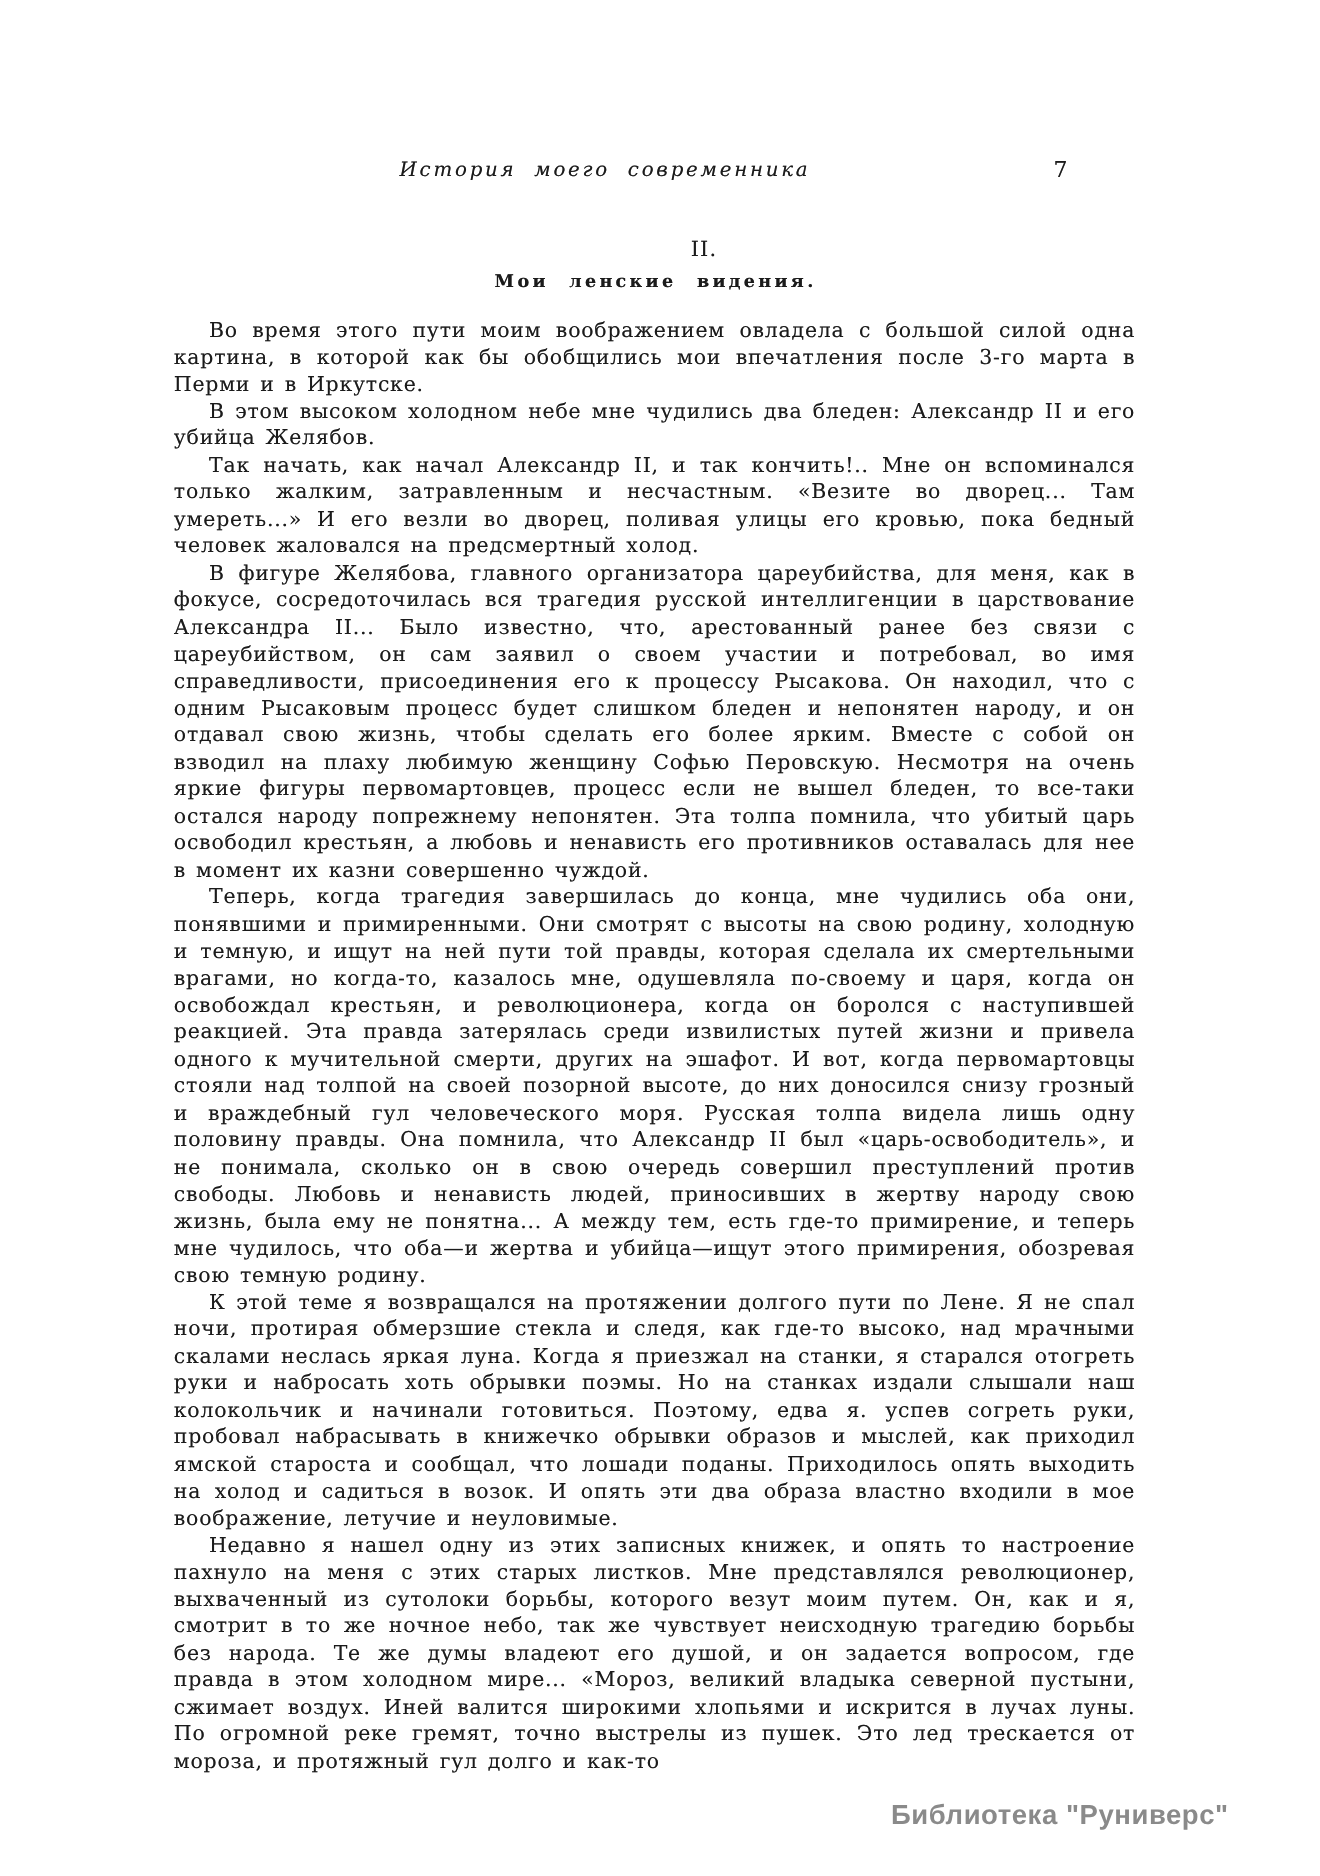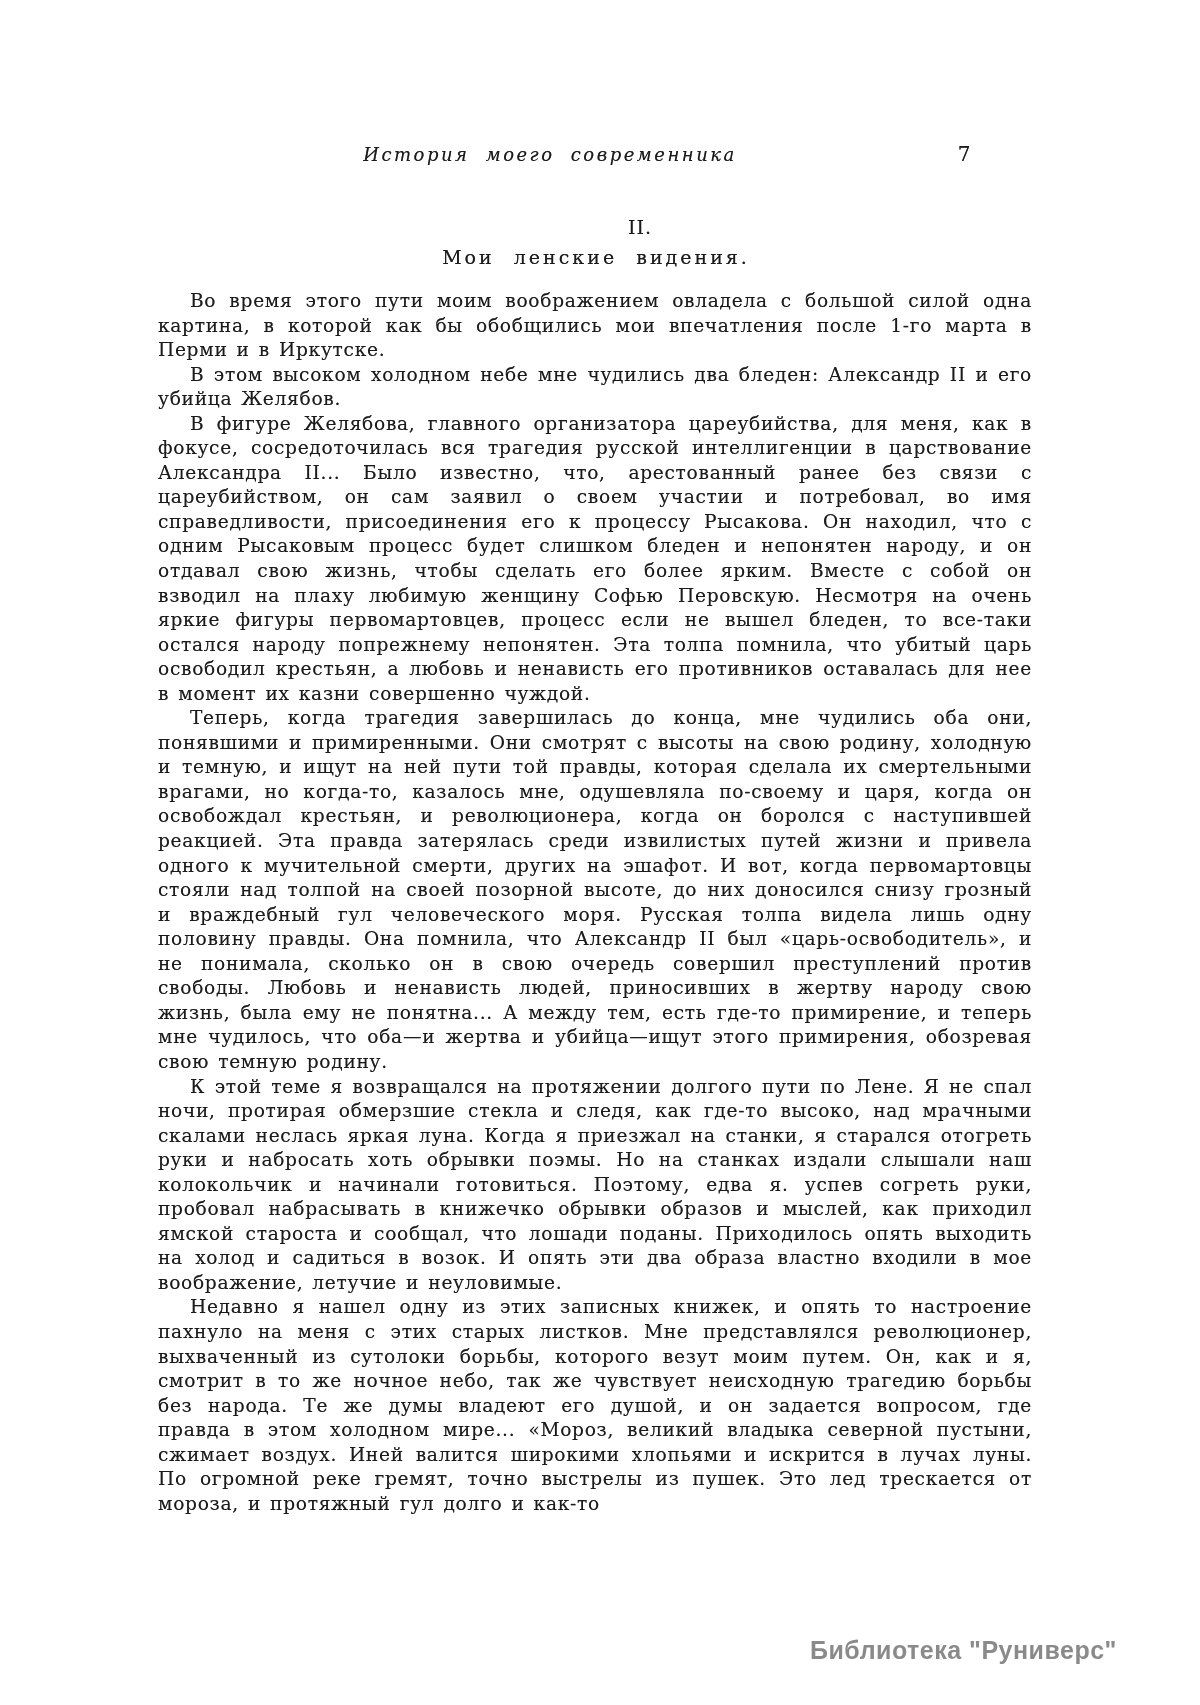--- a/index.html
+++ b/index.html
@@ -41,22 +41,22 @@
     text-align:center;
     font-size:19px;
     letter-spacing:1px;
     text-shadow:0 0 0.5px rgba(0,0,0,.5);
     padding-left:48px;
   }
   .section-title{
     position:absolute;
     top:246px; left:0; width:1192px;
     text-align:center;
-    font-weight:normal;
-    font-size:19px;
+    font-weight:bold;
+    font-size:16px;
     letter-spacing:3px;
     word-spacing:10px;
     text-shadow:0 0 0.6px rgba(0,0,0,.6);
   }
   .body-text{
     position:absolute;
     top:289px; left:158px; width:874px;
   }
   .body-text p{
     margin:0;
@@ -85,22 +85,23 @@
 
   <div class="running-header">История моего современника</div>
 
   <div class="page-number">7</div>
 
   <div class="section-number">II.</div>
 
   <div class="section-title">Мои ленские видения.</div>
 
   <div class="body-text">
-    <p>Во время этого пути моим воображением овладела с большой силой одна картина, в которой как бы обобщились мои впечатления после 1-го марта в Перми и в Иркутске.</p>
+    <p>Во время этого пути моим воображением овладела с большой силой одна картина, в которой как бы обобщились мои впечатления после 3-го марта в Перми и в Иркутске.</p>
     <p>В этом высоком холодном небе мне чудились два бледен: Александр II и его убийца Желябов.</p>
+    <p>Так начать, как начал Александр II, и так кончить!.. Мне он вспоминался только жалким, затравленным и несчастным. «Везите во дворец... Там умереть...» И его везли во дворец, поливая улицы его кровью, пока бедный человек жаловался на предсмертный холод.</p>
     <p>В фигуре Желябова, главного организатора цареубийства, для меня, как в фокусе, сосредоточилась вся трагедия русской интеллигенции в царствование Александра II... Было известно, что, арестованный ранее без связи с цареубийством, он сам заявил о своем участии и потребовал, во имя справедливости, присоединения его к процессу Рысакова. Он находил, что с одним Рысаковым процесс будет слишком бледен и непонятен народу, и он отдавал свою жизнь, чтобы сделать его более ярким. Вместе с собой он взводил на плаху любимую женщину Софью Перовскую. Несмотря на очень яркие фигуры первомартовцев, процесс если не вышел бледен, то все-таки остался народу попрежнему непонятен. Эта толпа помнила, что убитый царь освободил крестьян, а любовь и ненависть его противников оставалась для нее в момент их казни совершенно чуждой.</p>
     <p>Теперь, когда трагедия завершилась до конца, мне чудились оба они, понявшими и примиренными. Они смотрят с высоты на свою родину, холодную и темную, и ищут на ней пути той правды, которая сделала их смертельными врагами, но когда-то, казалось мне, одушевляла по-своему и царя, когда он освобождал крестьян, и революционера, когда он боролся с наступившей реакцией. Эта правда затерялась среди извилистых путей жизни и привела одного к мучительной смерти, других на эшафот. И вот, когда первомартовцы стояли над толпой на своей позорной высоте, до них доносился снизу грозный и враждебный гул человеческого моря. Русская толпа видела лишь одну половину правды. Она помнила, что Александр II был «царь-освободитель», и не понимала, сколько он в свою очередь совершил преступлений против свободы. Любовь и ненависть людей, приносивших в жертву народу свою жизнь, была ему не понятна... А между тем, есть где-то примирение, и теперь мне чудилось, что оба—и жертва и убийца—ищут этого примирения, обозревая свою темную родину.</p>
     <p>К этой теме я возвращался на протяжении долгого пути по Лене. Я не спал ночи, протирая обмерзшие стекла и следя, как где-то высоко, над мрачными скалами неслась яркая луна. Когда я приезжал на станки, я старался отогреть руки и набросать хоть обрывки поэмы. Но на станках издали слышали наш колокольчик и начинали готовиться. Поэтому, едва я. успев согреть руки, пробовал набрасывать в книжечко обрывки образов и мыслей, как приходил ямской староста и сообщал, что лошади поданы. Приходилось опять выходить на холод и садиться в возок. И опять эти два образа властно входили в мое воображение, летучие и неуловимые.</p>
     <p>Недавно я нашел одну из этих записных книжек, и опять то настроение пахнуло на меня с этих старых листков. Мне представлялся революционер, выхваченный из сутолоки борьбы, которого везут моим путем. Он, как и я, смотрит в то же ночное небо, так же чувствует неисходную трагедию борьбы без народа. Те же думы владеют его душой, и он задается вопросом, где правда в этом холодном мире... «Мороз, великий владыка северной пустыни, сжимает воздух. Иней валится широкими хлопьями и искрится в лучах луны. По огромной реке гремят, точно выстрелы из пушек. Это лед трескается от мороза, и протяжный гул долго и как-то</p>
   </div>
 
   <div class="watermark">Библиотека "Руниверс"</div>
 
 </div>
 

